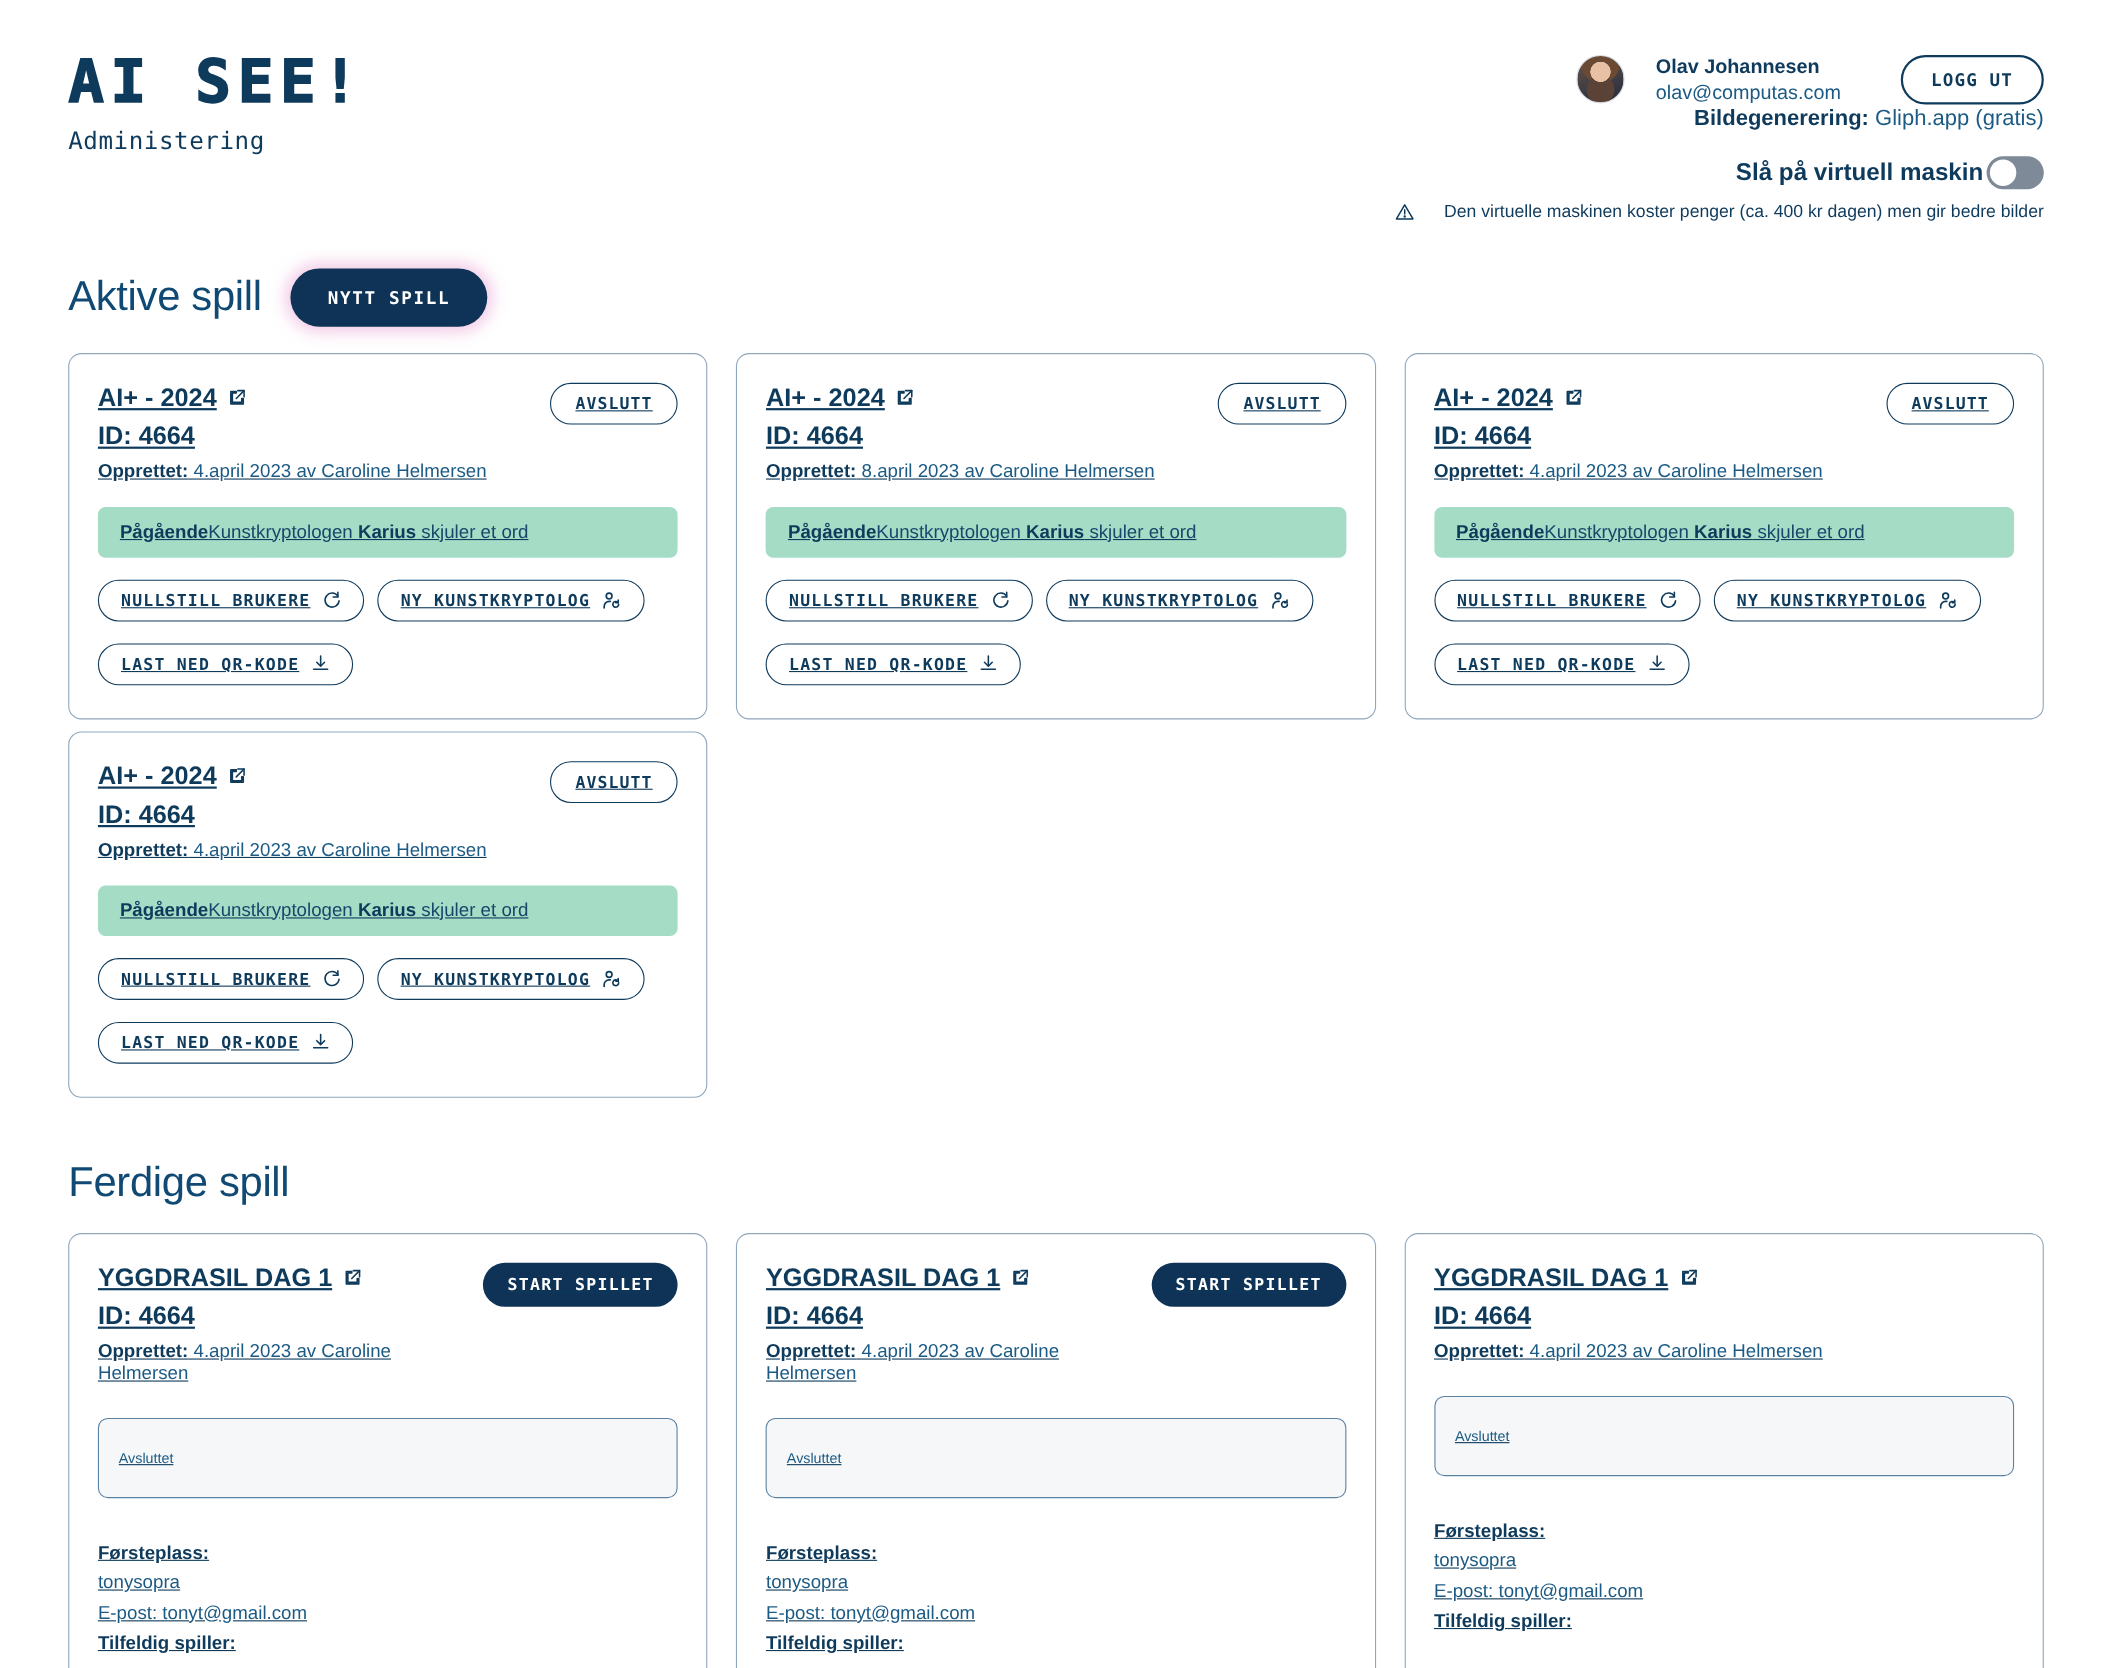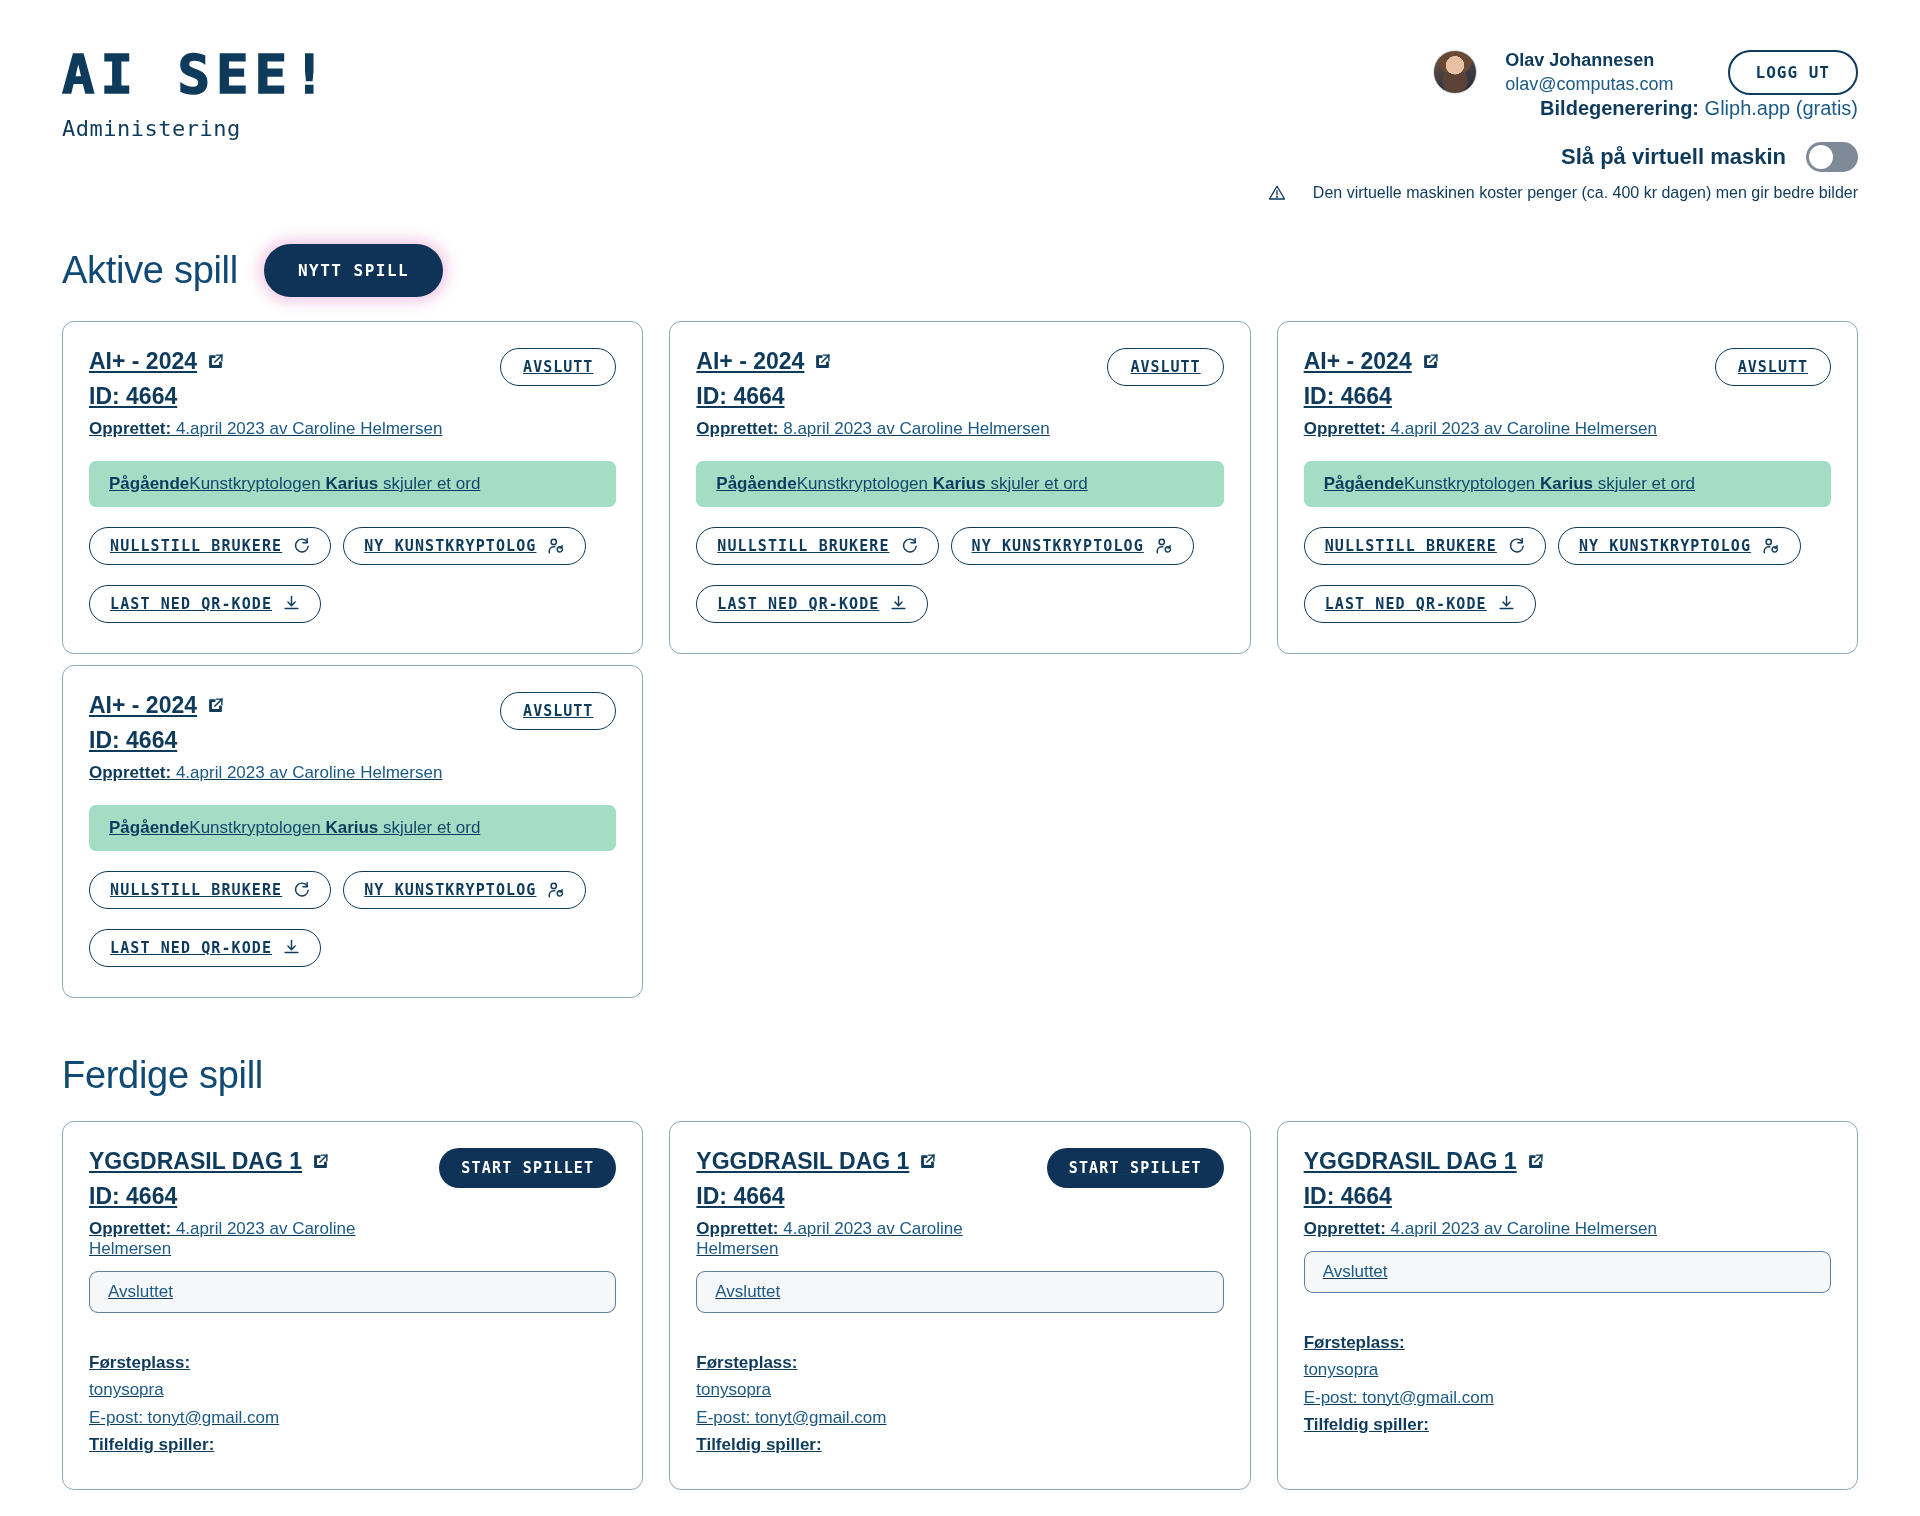--- a/index.html
+++ b/index.html
@@ -67,21 +67,21 @@
     padding: 11px 26px;
     cursor: pointer;
     white-space: nowrap;
   }
 
   .imggen { font-size: 20px; color: #1B5A84; }
   .imggen b { color: #0E3A5C; }
 
   .vm-row {
     margin-top: 22px;
-    display: flex; align-items: center; gap: 20px;
+    display: flex; align-items: center; gap: 3px;
   }
   .vm-label { font-size: 22px; font-weight: bold; color: #0E3A5C; }
   .toggle {
     width: 52px; height: 30px; border-radius: 18px;
     background: #7e8a97; position: relative; cursor: pointer; flex: none;
   }
   .toggle .knob {
     position: absolute; top: 3px; left: 3px;
     width: 24px; height: 24px; border-radius: 50%;
     background: #ffffff;
@@ -178,26 +178,26 @@
     font-size: 15px; font-weight: bold; letter-spacing: 1.1px;
     color: #0E3A5C; background: #fff;
     border: 1.6px solid #0E3A5C; border-radius: 26px;
     padding: 9px 20px; cursor: pointer;
     display: inline-flex; align-items: center; gap: 11px;
     white-space: nowrap;
   }
   .btn-pill svg, .btn-dark-pill svg, .btn-danger svg { flex: none; }
 
   .field-readonly {
-    margin-top: 12px;
+    margin-top: 30px;
     border: 1.4px solid #5C82A3;
     border-radius: 9px;
     background: #F6F7F8;
-    padding: 10px 18px;
-    font-size: 17px; color: #1B5A84;
+    padding: 28px 18px;
+    font-size: 13px; color: #1B5A84;
   }
 
   .results { margin-top: 36px; line-height: 1.62; font-size: 17px; }
   .results .lbl { font-weight: bold; color: #0E3A5C; }
   .results .val { color: #1B5A84; }
 </style>
 </head>
 <body>
 
 <div class="page">

